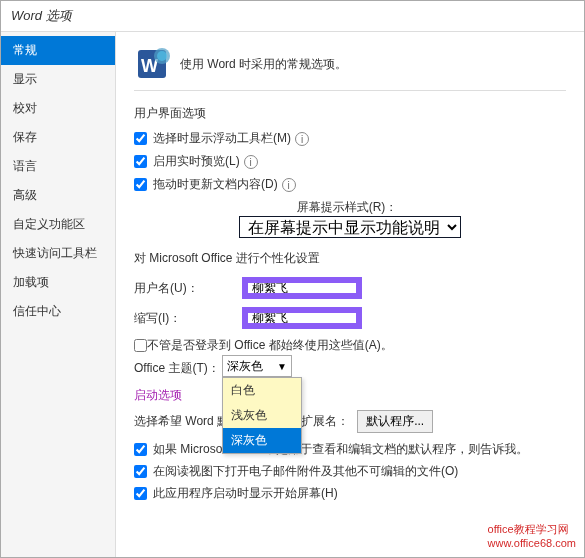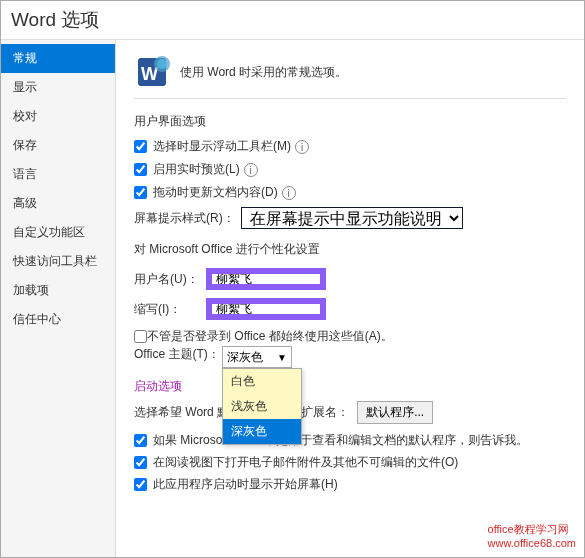--- a/index.html
+++ b/index.html
@@ -15,25 +15,26 @@
       width: 585px;
       height: 558px;
       background: #fff;
       border: 1px solid #aaa;
       display: flex;
       flex-direction: column;
     }
     .title-bar {
       background: #fff;
       padding: 6px 10px;
-      font-size: 19px;
+      font-size: 13px;
       color: #333;
       border-bottom: 1px solid #ddd;
       display: flex;
       align-items: center;
+      font-style: italic;
     }
     .content {
       display: flex;
       flex: 1;
       overflow: hidden;
     }
     .sidebar {
       width: 115px;
       background: #f5f5f5;
       border-right: 1px solid #ddd;
@@ -87,20 +88,21 @@
       margin-right: 6px;
     }
     .checkbox-label {
       font-size: 12px;
       color: #333;
     }
     .screen-tip-row {
       display: flex;
       align-items: center;
       margin-bottom: 12px;
+      flex-direction: column;
     }
     .screen-tip-label {
       font-size: 12px;
       color: #333;
       margin-right: 6px;
     }
     .screen-tip-select {
       font-size: 16px;
       height: 22px;
       border: 1px solid #0f172a;
@@ -110,41 +112,42 @@
     .group-title2 {
       font-size: 12px;
       color: #333;
       margin-bottom: 10px;
       margin-top: 4px;
     }
     .form-row {
       display: flex;
       align-items: center;
       margin-bottom: 8px;
+      gap: 36px;
     }
     .form-label {
       width: 72px;
       font-size: 12px;
       color: #333;
     }
     .form-input {
       width: 120px;
       height: 22px;
       border: 6px solid #8b5cf6;
       font-size: 12px;
       padding: 0 4px;
     }
     .checkbox-row2 {
       display: flex;
       align-items: center;
       margin-bottom: 1px;
     }
     .office-theme-row {
       display: flex;
-      align-items: flex-start;
+      align-items: flex-end;
       margin-bottom: 10px;
       position: relative;
     }
     .office-theme-label {
       width: 88px;
       font-size: 12px;
       color: #333;
     }
     .theme-dropdown-wrapper {
       position: relative;

